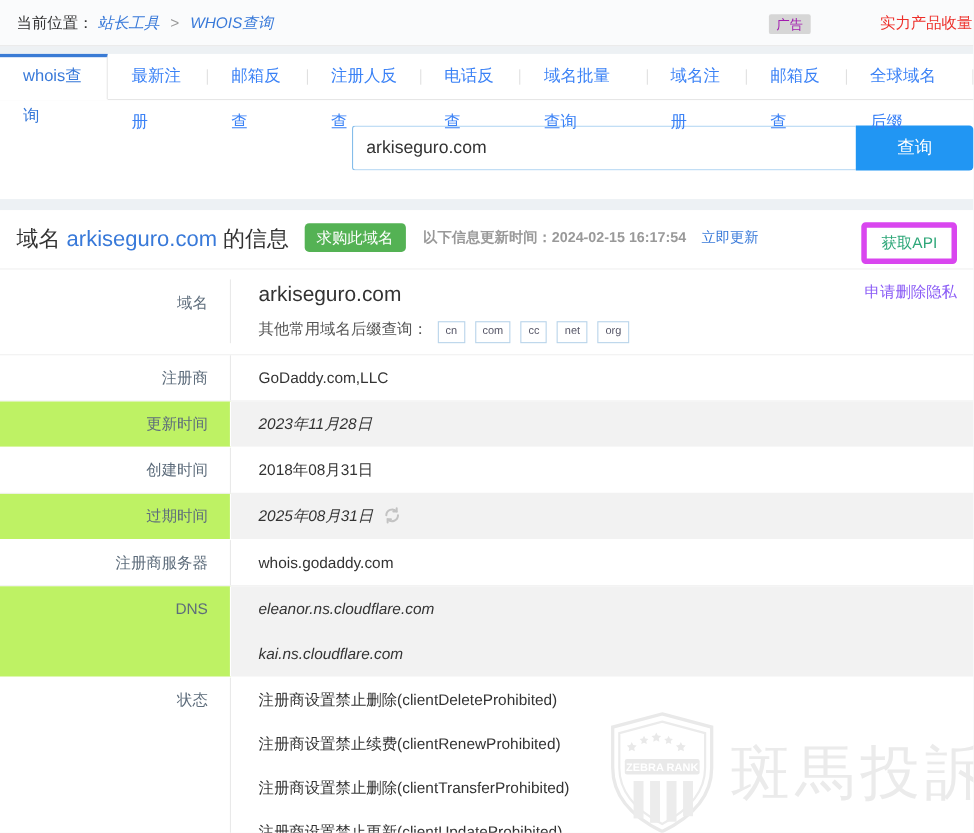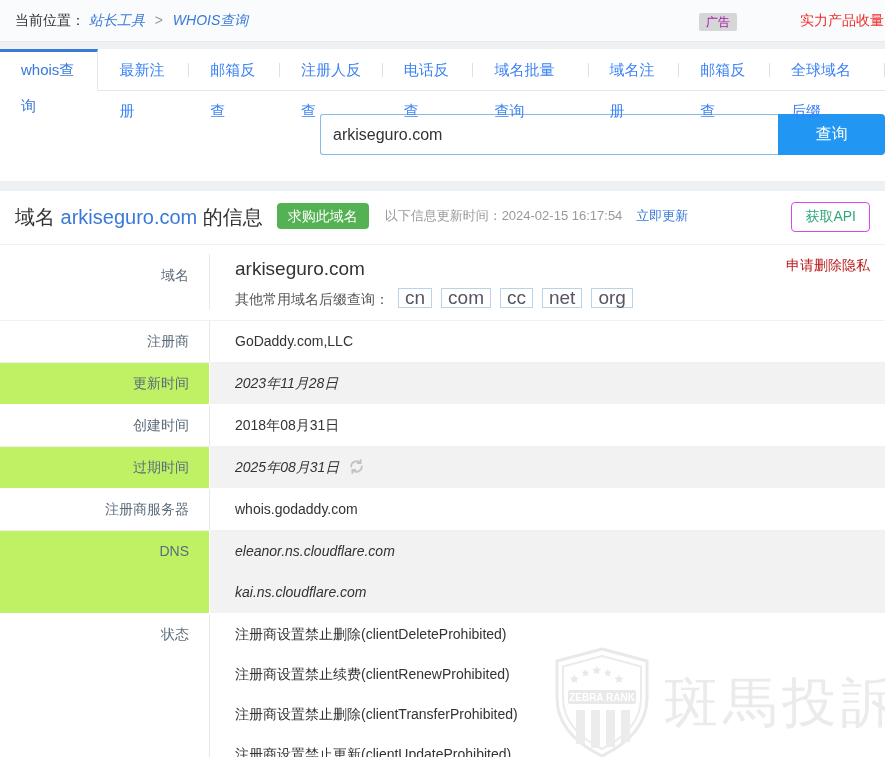--- a/index.html
+++ b/index.html
@@ -29,44 +29,44 @@
   .search-btn { width:108px; height:41px; background:#2196f3; color:#fff; font-size:16px; border:none;
                 border-radius:0 4px 4px 0; cursor:pointer; font-family:inherit; }
 
   
   .result-card { background:#fff; margin-top:10px; position:relative; min-height:570px; }
   .result-header { position:relative; padding:12px 15px 13px; border-bottom:1px solid #f0f0f0; }
   .result-title { font-size:20px; color:#333; display:inline; }
   .result-title .dom { color:#3879d9; }
   .buy-badge { display:inline-block; background:#54b254; color:#fff; font-size:14px; line-height:18px;
                padding:4px 11px; border-radius:4px; margin:0 12px 0 10px; vertical-align:3px; cursor:pointer; }
-  .upd-label { color:#999; font-size:13px; vertical-align:4px; }
+  .upd-label { color:#999; font-size:13px; vertical-align:4px;font-weight:bold; }
   .upd-link { color:#3879d9; font-size:13px; margin-left:10px; vertical-align:4px; cursor:pointer; }
-  .api-btn { position:absolute; right:15px; top:11px; background:#fff; border:1px solid #d946ef; color:#2fa779;
+  .api-btn { position:absolute; right:15px; top:11px; background:#fff; border:5px solid #d946ef; color:#2fa779;
              font-size:14px; padding:5px 13px; border-radius:4px; cursor:pointer; font-family:inherit; }
 
   
   .trow { display:flex; border-bottom:1px solid #f1f1f1; position:relative; }
   .trow.striped { border-bottom:1px solid #fff; }
   .tlabel { width:210px; flex:0 0 210px; text-align:right; padding-right:20px; color:#5d6c7b;
             font-size:14px; line-height:41px; border-right:1px solid #e9e9e9; }
   .striped .tlabel { background:#bef264; border-right-color:#fff; }
   .tvalue { flex:1; padding-left:25px; font-size:14px; color:#333; }
   .striped .tvalue { background:#f2f2f2;font-style:italic; }
   .vline { line-height:41px; white-space:nowrap; }
   .trow-status .vline { line-height:40px; }
 
   
   .trow-domain { padding:9px 0 10px; }
   .trow-domain .tlabel { line-height:42px; }
   .domain-big { font-size:19px; color:#333; line-height:30px; }
   .suffix-line { margin-top:4px; font-size:14px; color:#555; line-height:22px; }
-  .suffix-tag { display:inline-block; border:1px solid #b9d4ea; color:#556; font-size:19px; line-height:16px;
+  .suffix-tag { display:inline-block; border:1px solid #b9d4ea; color:#556; font-size:10px; line-height:16px;
                 padding:1px 6px; margin-left:9px; cursor:pointer; background:#fff; }
-  .privacy-link { position:absolute; top:12px; right:15px; color:#b91c1c; font-size:14px; cursor:pointer; }
+  .privacy-link { position:absolute; top:12px; right:15px; color:#8b5cf6; font-size:14px; cursor:pointer; }
 
   .refresh-ic { display:inline-block; width:17px; height:17px; margin-left:9px; vertical-align:-3px; cursor:pointer; }
 
   
   .watermark { position:absolute; left:552px; top:452px; width:400px; height:120px; pointer-events:none; z-index:5;
                display:flex; align-items:center; }
   .wm-text { font-size:54px; color:#ebebeb; letter-spacing:5px; margin-left:12px; white-space:nowrap;
              font-family:"Liberation Sans","DejaVu Sans",sans-serif; }
 </style>
 </head>

